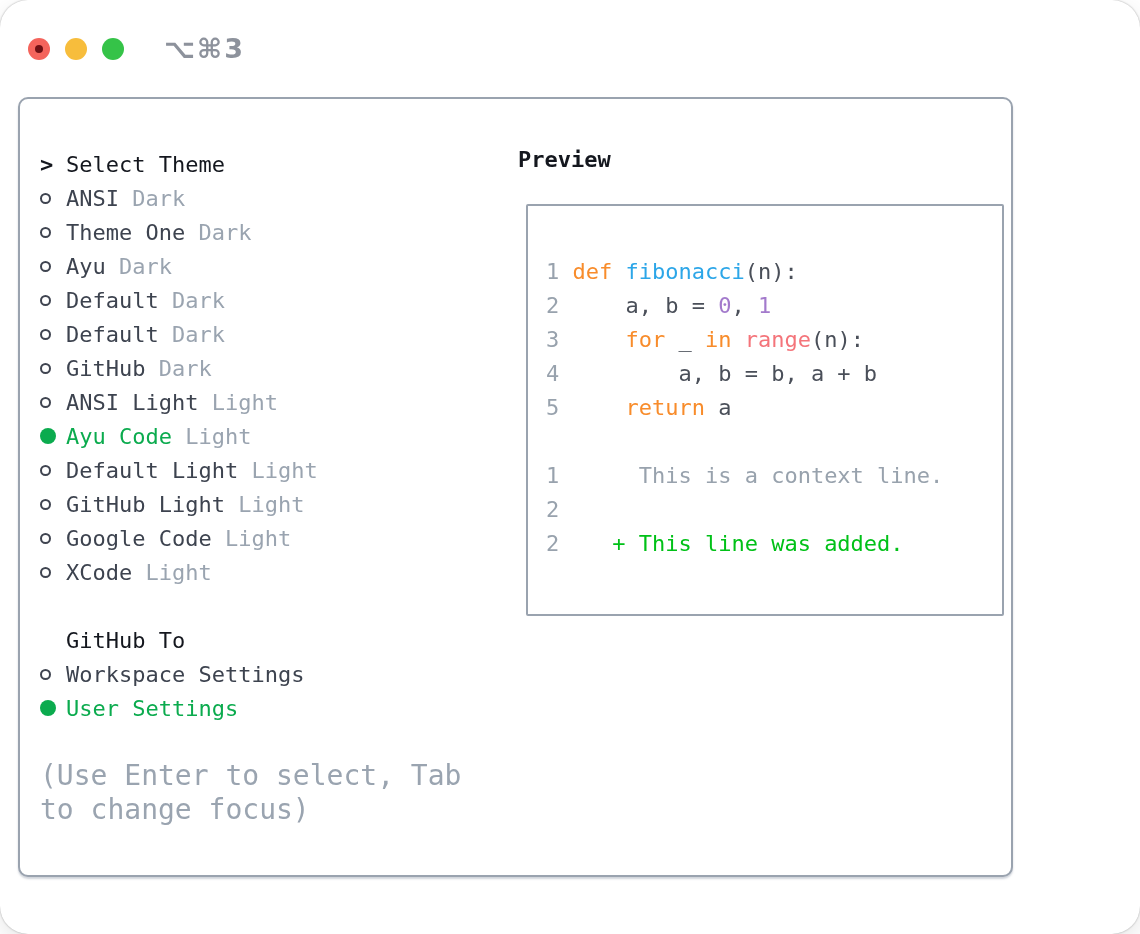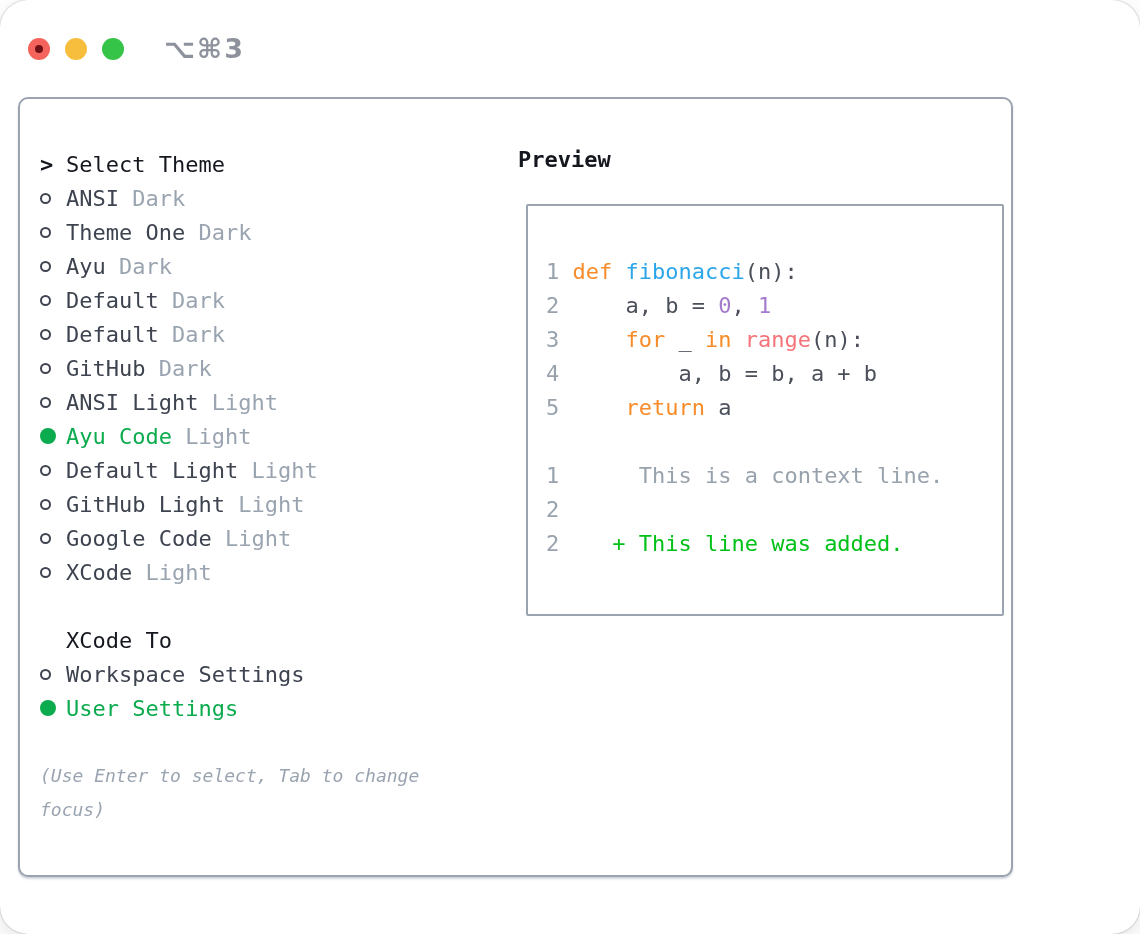--- a/index.html
+++ b/index.html
@@ -49,21 +49,21 @@
   .row{height:34px;display:flex;align-items:center;white-space:pre;}
   .marker{display:inline-flex;width:26px;flex:none;align-items:center;}
   .prompt{color:var(--black);font-weight:bold;}
   .hdr{color:var(--black);font-weight:normal;}
   .radio{width:11px;height:11px;border:2.5px solid #3f4450;border-radius:50%;display:inline-block;}
   .row.selected .radio{width:16px;height:16px;border:none;background:var(--green);}
   .row.selected .name{color:var(--green);}
   .name{color:var(--dark);}
   .variant{color:var(--muted);}
   .spacer{height:34px;}
-  .hint{margin:0;font-size:18px;line-height:34px;color:var(--muted);white-space:normal;font-style:italic;}
+  .hint{margin:0;font-size:28px;line-height:34px;color:var(--muted);white-space:normal;}
 
   
   .right-col{margin-left:38px;flex:1;}
   .preview-header{font-size:22px;font-weight:bold;color:var(--black);height:34px;line-height:26px;}
   .preview-box{
     margin-top:23px;margin-left:8px;width:478px;
     border:2px solid var(--border);border-radius:2px;
     padding:48px 18px 54px 18px;background:#fff;
   }
   .cline{height:34px;display:flex;align-items:center;font-size:22px;white-space:pre;}
@@ -144,21 +144,21 @@
   </div>
 
   <div class="row option">
     <span class="marker"><span class="radio"></span></span><span class="name">XCode</span><span class="variant"> Light</span>
   </div>
 </div>
 
       <div class="spacer"></div>
 
       <div class="row">
-        <span class="marker"></span><span class="hdr">XCode To</span>
+        <span class="marker"></span><span class="hdr">GitHub To</span>
       </div>
 
       <div id="apply-list">
   <div class="row option">
     <span class="marker"><span class="radio"></span></span><span class="name">Workspace Settings</span><span class="variant"></span>
   </div>
 
   <div class="row option selected">
     <span class="marker"><span class="radio"></span></span><span class="name">User Settings</span><span class="variant"></span>
   </div>

